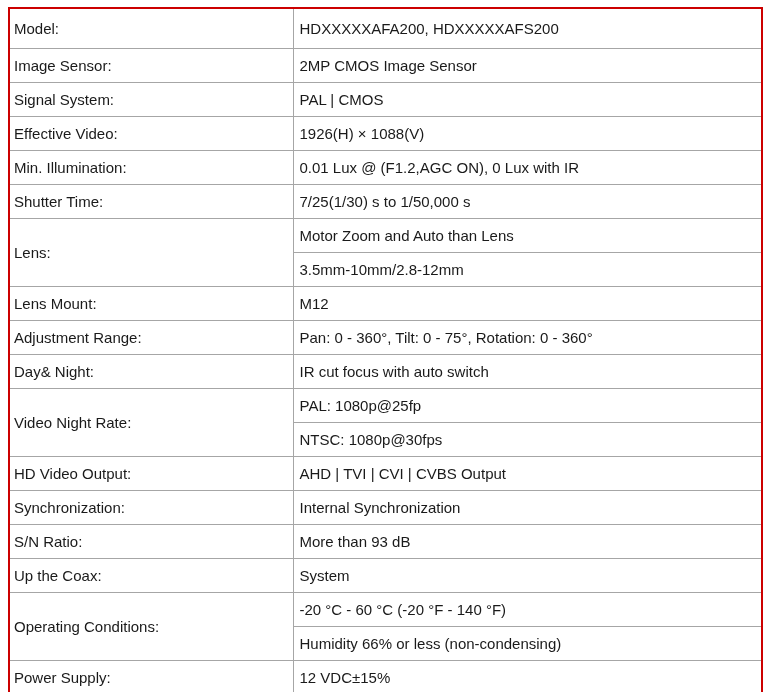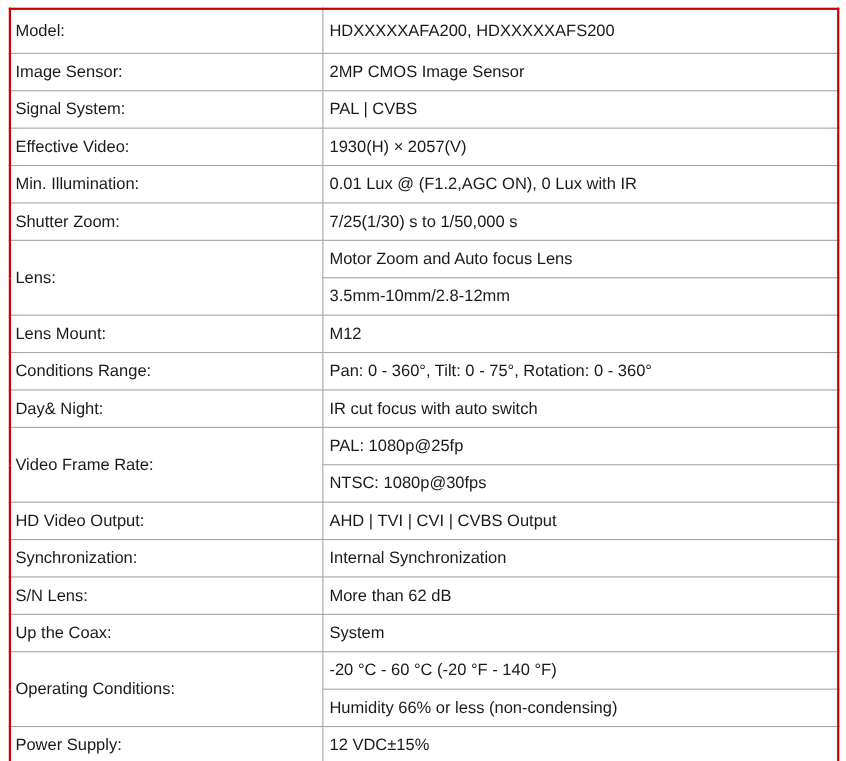--- a/index.html
+++ b/index.html
@@ -46,71 +46,71 @@
       <tr class="first">
         <td class="label" rowspan="1">Model:</td>
         <td class="value">HDXXXXXAFA200, HDXXXXXAFS200</td>
       </tr>
       <tr>
         <td class="label" rowspan="1">Image Sensor:</td>
         <td class="value">2MP CMOS Image Sensor</td>
       </tr>
       <tr>
         <td class="label" rowspan="1">Signal System:</td>
-        <td class="value">PAL | CVBS</td>
+        <td class="value">PAL | CMOS</td>
       </tr>
       <tr>
         <td class="label" rowspan="1">Effective Video:</td>
-        <td class="value">1930(H) × 2057(V)</td>
+        <td class="value">1926(H) × 1088(V)</td>
       </tr>
       <tr>
         <td class="label" rowspan="1">Min. Illumination:</td>
         <td class="value">0.01 Lux @ (F1.2,AGC ON), 0 Lux with IR</td>
       </tr>
       <tr>
-        <td class="label" rowspan="1">Shutter Zoom:</td>
+        <td class="label" rowspan="1">Shutter Time:</td>
         <td class="value">7/25(1/30) s to 1/50,000 s</td>
       </tr>
       <tr>
         <td class="label" rowspan="2">Lens:</td>
-        <td class="value">Motor Zoom and Auto focus Lens</td>
+        <td class="value">Motor Zoom and Auto than Lens</td>
       </tr>
       <tr>
         <td class="value">3.5mm-10mm/2.8-12mm</td>
       </tr>
       <tr>
         <td class="label" rowspan="1">Lens Mount:</td>
         <td class="value">M12</td>
       </tr>
       <tr>
-        <td class="label" rowspan="1">Conditions Range:</td>
+        <td class="label" rowspan="1">Adjustment Range:</td>
         <td class="value">Pan: 0 - 360°, Tilt: 0 - 75°, Rotation: 0 - 360°</td>
       </tr>
       <tr>
         <td class="label" rowspan="1">Day&amp; Night:</td>
         <td class="value">IR cut focus with auto switch</td>
       </tr>
       <tr>
-        <td class="label" rowspan="2">Video Frame Rate:</td>
+        <td class="label" rowspan="2">Video Night Rate:</td>
         <td class="value">PAL: 1080p@25fp</td>
       </tr>
       <tr>
         <td class="value">NTSC: 1080p@30fps</td>
       </tr>
       <tr>
         <td class="label" rowspan="1">HD Video Output:</td>
         <td class="value">AHD | TVI | CVI | CVBS Output</td>
       </tr>
       <tr>
         <td class="label" rowspan="1">Synchronization:</td>
         <td class="value">Internal Synchronization</td>
       </tr>
       <tr>
-        <td class="label" rowspan="1">S/N Lens:</td>
-        <td class="value">More than 62 dB</td>
+        <td class="label" rowspan="1">S/N Ratio:</td>
+        <td class="value">More than 93 dB</td>
       </tr>
       <tr>
         <td class="label" rowspan="1">Up the Coax:</td>
         <td class="value">System</td>
       </tr>
       <tr>
         <td class="label" rowspan="2">Operating Conditions:</td>
         <td class="value">-20 °C - 60 °C (-20 °F - 140 °F)</td>
       </tr>
       <tr>

